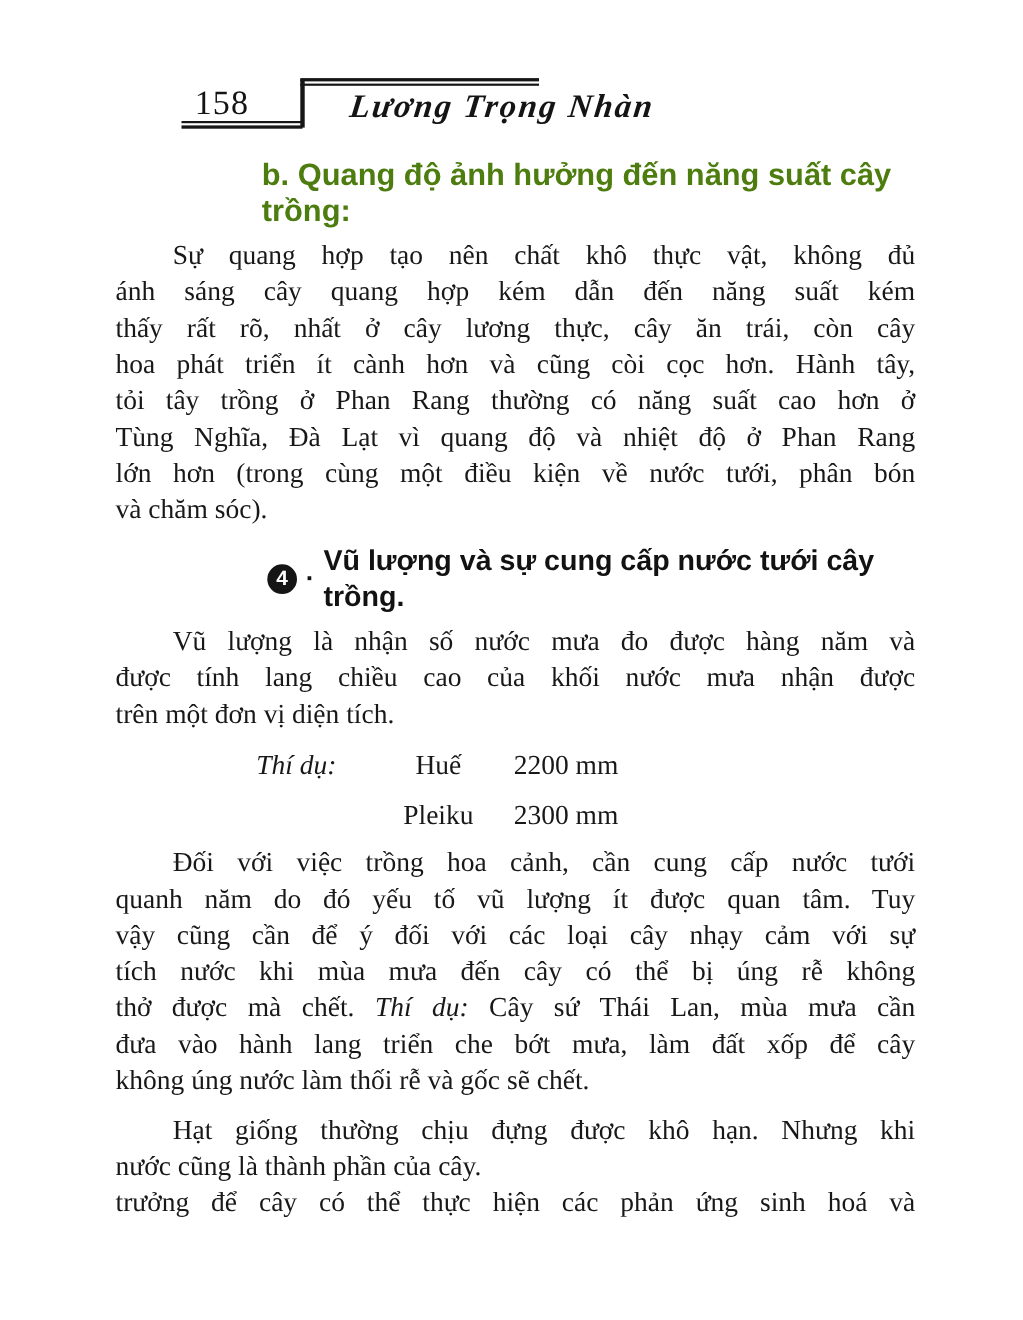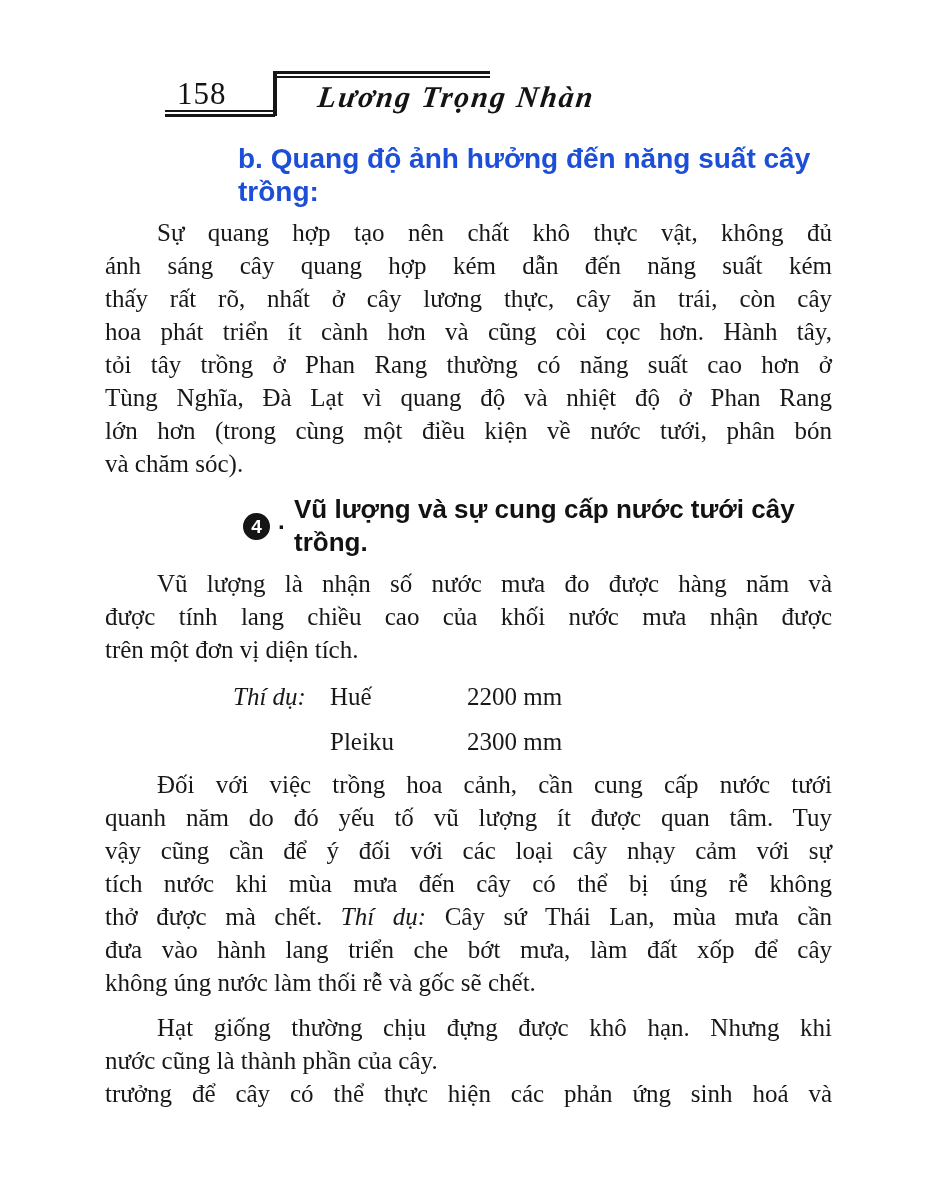--- a/index.html
+++ b/index.html
@@ -40,21 +40,21 @@
     letter-spacing:2px; transform:skewX(-7deg); transform-origin:left bottom;
     color:#141414; white-space:nowrap;
   }
 
   
   main { position:absolute; left:105px; right:98px; top:130px; }
 
   .h-b {
     font-family:"Liberation Sans","DejaVu Sans",sans-serif;
     font-weight:700; font-size:28px; line-height:33px;
-    margin:12px 0 8px 133px; color:#1d4ed8;
+    margin:12px 0 8px 133px; color:#4d7c0f;
   }
 
   .para { font-size:25px; line-height:33px; color:#181818; }
   .p1 { margin-top:6px; }
   .p2 { margin-top:0; }
   .p3 { margin-top:4px; }
   .p4 { margin-top:12px; }
 
   .bl { text-align:justify; text-align-last:justify; }
   .bl.ind { padding-left:52px; }
@@ -74,21 +74,21 @@
     font-size:19px; font-weight:700; line-height:1;
   }
   .sep { font-size:24px; }
 
   .example {
     margin:8px 0 4px 128px;
     font-size:25px; line-height:45px; color:#181818;
   }
   .ex-row { display:flex; }
   .ex-label { width:97px; font-style:italic; }
-  .ex-city { width:137px; }
+  .ex-city { width:137px;text-align:center; }
 </style>
 </head>
 <body>
 
 <div class="page">
 
   <header class="page-header">
     <span class="pnum">158</span>
     <div class="rule-under"></div>
     <div class="rule-vert"></div>

